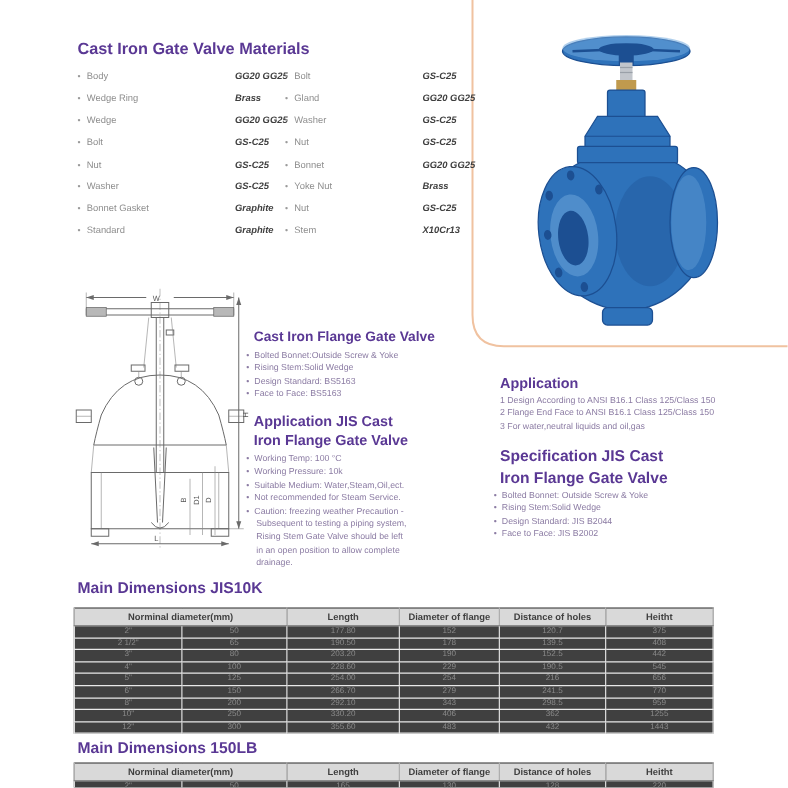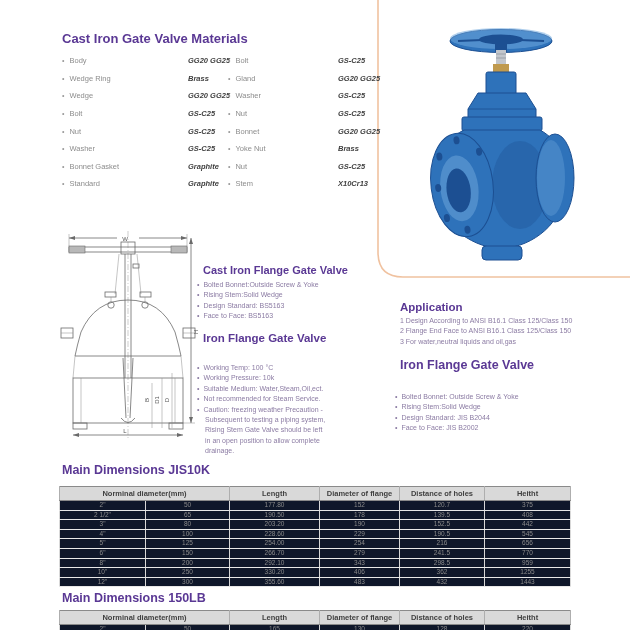--- a/index.html
+++ b/index.html
@@ -19,21 +19,21 @@
   .m-value{font-size:7.5px;color:#3f3f3f;font-style:italic;font-weight:bold;padding-left:40px;}
   .w86 .m-label{width:86px;}
   .w70 .m-label{width:70px;}
 
   
   .b-line{font-size:7px;color:var(--bullet_purple);line-height:10.4px;white-space:nowrap;}
   .b-line.bullet::before{content:"•";margin-right:4px;}
   .b-line.cont{padding-left:8px;}
 
   
-  table.dim{border-collapse:collapse;table-layout:fixed;position:absolute;background:#0f172a;
+  table.dim{border-collapse:collapse;table-layout:fixed;position:absolute;background:#404040;
     border-top:1.5px solid #8a8a8a;border-bottom:1.5px solid #8a8a8a;
     border-left:1px solid #bdbdbd;border-right:1px solid #bdbdbd;}
   table.dim th{background:var(--table_header_bg);font-size:7.5px;font-weight:bold;color:#3f3f3f;
     border-left:1px solid #aeaeae;border-right:1px solid #aeaeae;border-bottom:1px solid #8a8a8a;
     height:13px;padding:0;text-align:center;font-family:"Liberation Sans",sans-serif;}
   table.dim td{font-size:6.5px;color:var(--table_text);text-align:center;
     border-left:1px solid #d8d8d8;border-right:1px solid #d8d8d8;border-bottom:1px solid #e8e8e8;
     height:8.6px;line-height:8.6px;padding:0;white-space:nowrap;overflow:hidden;}
 
   svg text{font-family:"Liberation Sans",sans-serif;}
@@ -239,20 +239,21 @@
 
 <div class="abs h-purple" style="left:203px;top:264px;font-size:11px;">Cast Iron Flange Gate Valve</div>
 <div class="abs" style="left:197px;top:280px;">
   <div class="b-line bullet">Bolted Bonnet:Outside Screw &amp; Yoke</div>
   <div class="b-line bullet">Rising Stem:Solid Wedge</div>
   <div class="b-line bullet">Design Standard: BS5163</div>
   <div class="b-line bullet">Face to Face: BS5163</div>
 </div>
 
 <div class="abs h-purple" style="left:203px;top:331px;font-size:11.5px;line-height:15px;">
+  <div>Application JIS Cast</div>
   <div>Iron Flange Gate Valve</div>
 </div>
 <div class="abs" style="left:197px;top:363px;">
   <div class="b-line bullet">Working Temp: 100 °C</div>
   <div class="b-line bullet">Working Pressure: 10k</div>
   <div class="b-line bullet">Suitable Medium: Water,Steam,Oil,ect.</div>
   <div class="b-line bullet">Not recommended for Steam Service.</div>
   <div class="b-line bullet">Caution: freezing weather Precaution -</div>
   <div class="b-line cont">Subsequent to  testing a piping system,</div>
   <div class="b-line cont">Rising Stem Gate Valve should be left</div>
@@ -261,20 +262,21 @@
 </div>
 
 <div class="abs h-purple" style="left:400px;top:301px;font-size:11.5px;">Application</div>
 <div class="abs" style="left:400px;top:316px;">
   <div class="b-line">1 Design According to ANSI B16.1 Class 125/Class 150</div>
   <div class="b-line">2 Flange End Face to ANSI B16.1 Class 125/Class 150</div>
   <div class="b-line">3 For water,neutral liquids and oil,gas</div>
 </div>
 
 <div class="abs h-purple" style="left:400px;top:357px;font-size:12.5px;line-height:17px;">
+  <div>Specification JIS Cast</div>
   <div>Iron Flange Gate Valve</div>
 </div>
 <div class="abs" style="left:395px;top:392px;">
   <div class="b-line bullet">Bolted Bonnet: Outside Screw &amp; Yoke</div>
   <div class="b-line bullet">Rising Stem:Solid Wedge</div>
   <div class="b-line bullet">Design Standard: JIS B2044</div>
   <div class="b-line bullet">Face to Face: JIS B2002</div>
 </div>
 
 <div class="abs h-purple" style="left:62px;top:463px;font-size:12.5px;">Main Dimensions  JIS10K</div>

